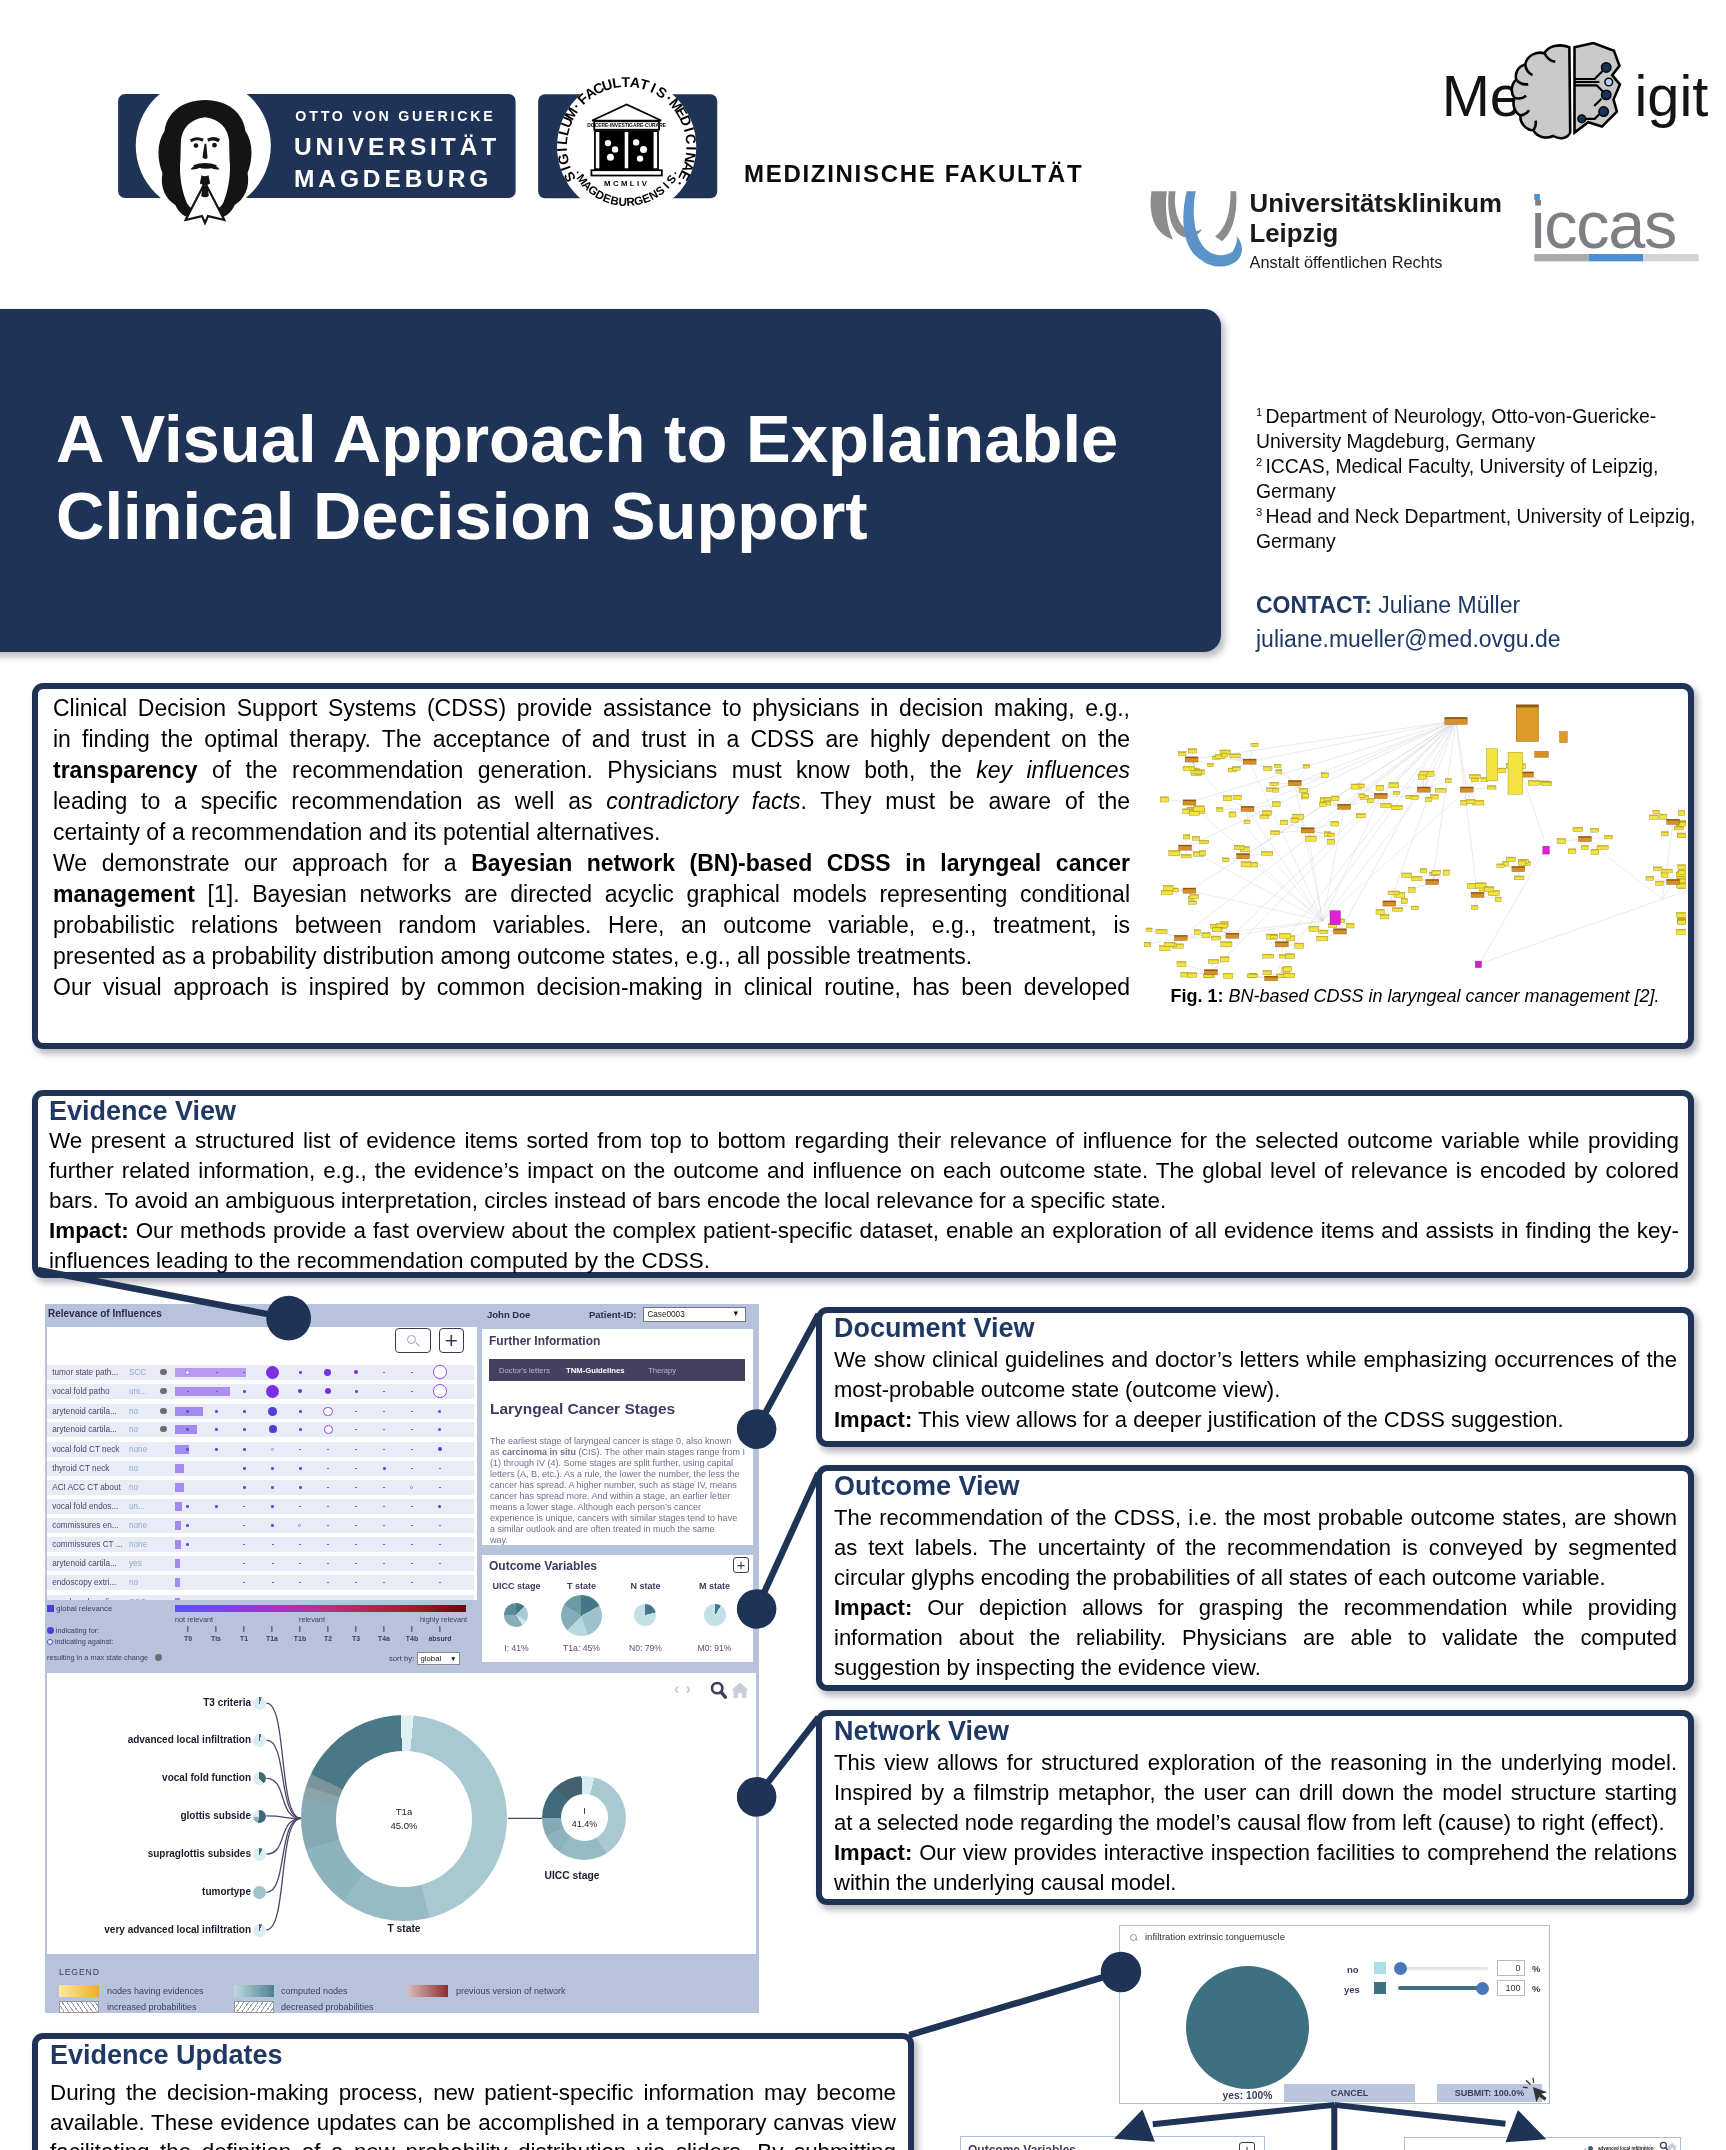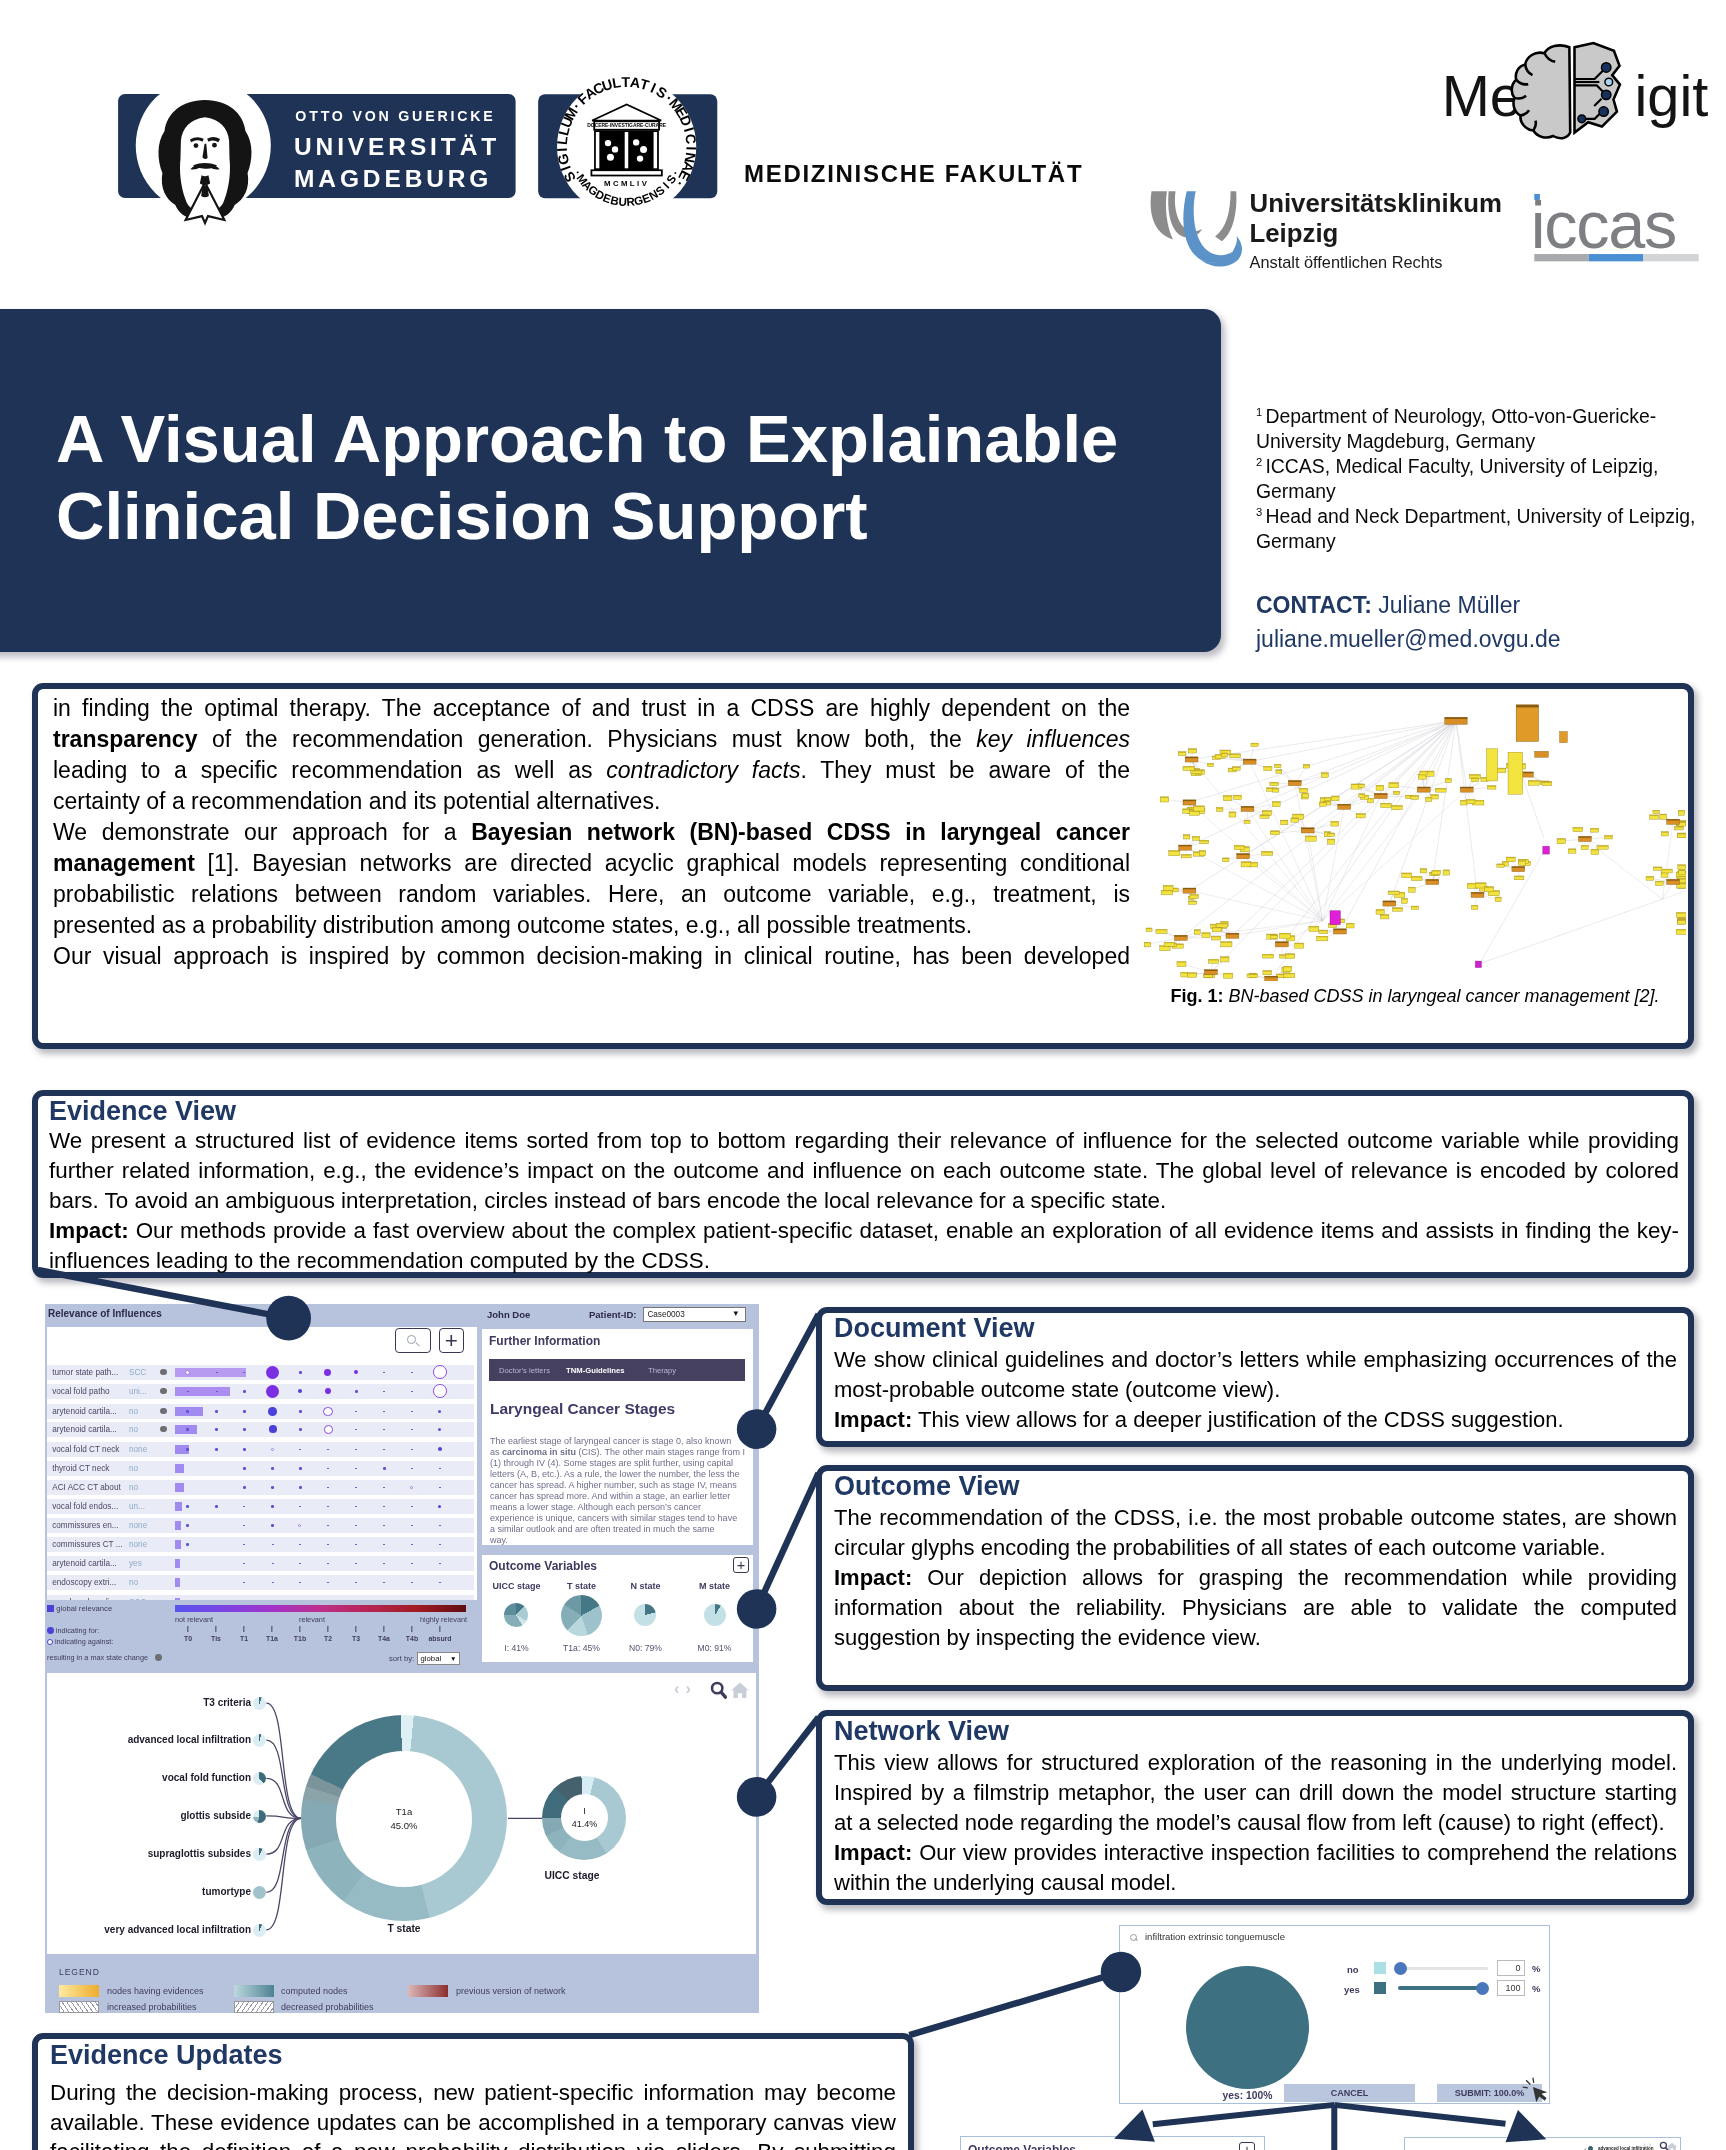--- a/index.html
+++ b/index.html
@@ -154,20 +154,21 @@
 <rect x="10" y="158" width="127" height="17" fill="#a8aaad"></rect>
 <rect x="137" y="158" width="127" height="17" fill="#4a8fd3"></rect>
 <rect x="264" y="158" width="129" height="17" fill="#d2d4d5"></rect>
 </svg>
     <div class="abs" style="left:-26px;top:309px;width:1247px;height:343px;background:#1e3355;border-radius:17px;box-shadow:3.4px 4.3px 6.9px rgba(70,70,90,.35)"></div>
     <div class="abs" style="left:56px;top:400px;width:1153px;color:#fff;font-weight:bold;font-size:67px;line-height:77px">A Visual Approach to Explainable<br>Clinical Decision Support</div>
     <div class="abs" style="left:1256px;top:404px;width:465px;font-size:19.4px;line-height:25px;color:#0a0a0a"><sup>1 </sup>Department of Neurology, Otto-von-Guericke-University Magdeburg, Germany<br><sup>2 </sup>ICCAS, Medical Faculty, University of Leipzig, Germany<br><sup>3 </sup>Head and Neck Department, University of Leipzig, Germany</div>
     <div class="abs" style="left:1256px;top:588px;width:456px;font-size:23px;line-height:34px;color:#1f3864"><b>CONTACT:</b> Juliane Müller<br>juliane.mueller@med.ovgu.de</div>
     <div class="navybox" style="left:32px;top:683px;width:1662px;height:366px"></div>
     <div class="abs" style="left:53px;top:693px;width:1077px;font-size:23px;line-height:31px;color:#000">
+      <div class="jl">Clinical Decision Support Systems (CDSS) provide assistance to physicians in decision making, e.g.,</div>
       <div class="jl">in finding the optimal therapy. The acceptance of and trust in a CDSS are highly dependent on the</div>
       <div class="jl"><b>transparency</b> of the recommendation generation. Physicians must know both, the <i>key influences</i></div>
       <div class="jl">leading to a specific recommendation as well as <i>contradictory facts</i>. They must be aware of the</div>
       <div class="">certainty of a recommendation and its potential alternatives.</div>
       <div class="jl">We demonstrate our approach for a <b>Bayesian network (BN)-based CDSS in laryngeal cancer</b></div>
       <div class="jl"><b>management</b> [1]. Bayesian networks are directed acyclic graphical models representing conditional</div>
       <div class="jl">probabilistic relations between random variables. Here, an outcome variable, e.g., treatment, is</div>
       <div class="">presented as a probability distribution among outcome states, e.g., all possible treatments.</div>
       <div class="jl">Our visual approach is inspired by common decision-making in clinical routine, has been developed</div>
     </div>
@@ -1304,20 +1305,21 @@
     <div class="btitle" style="left:834px;top:1313px">Document View</div>
     <div class="abs" style="left:834px;top:1345px;width:843px;font-size:22px;line-height:30px;color:#000">
       <div class="jl">We show clinical guidelines and doctor’s letters while emphasizing occurrences of the</div>
       <div class="">most-probable outcome state (outcome view).</div>
       <div class=""><b>Impact:</b> This view allows for a deeper justification of the CDSS suggestion.</div>
     </div>
     <div class="navybox" style="left:816px;top:1465px;width:878px;height:226px"></div>
     <div class="btitle" style="left:834px;top:1471px">Outcome View</div>
     <div class="abs" style="left:834px;top:1503px;width:843px;font-size:22px;line-height:30px;color:#000">
       <div class="jl">The recommendation of the CDSS, i.e. the most probable outcome states, are shown</div>
+      <div class="jl">as text labels. The uncertainty of the recommendation is conveyed by segmented</div>
       <div class="">circular glyphs encoding the probabilities of all states of each outcome variable.</div>
       <div class="jl"><b>Impact:</b> Our depiction allows for grasping the recommendation while providing</div>
       <div class="jl">information about the reliability. Physicians are able to validate the computed</div>
       <div class="">suggestion by inspecting the evidence view.</div>
     </div>
     <div class="navybox" style="left:816px;top:1710px;width:878px;height:195px"></div>
     <div class="btitle" style="left:834px;top:1716px">Network View</div>
     <div class="abs" style="left:834px;top:1748px;width:843px;font-size:22px;line-height:30px;color:#000">
       <div class="jl">This view allows for structured exploration of the reasoning in the underlying model.</div>
       <div class="jl">Inspired by a filmstrip metaphor, the user can drill down the model structure starting</div>

